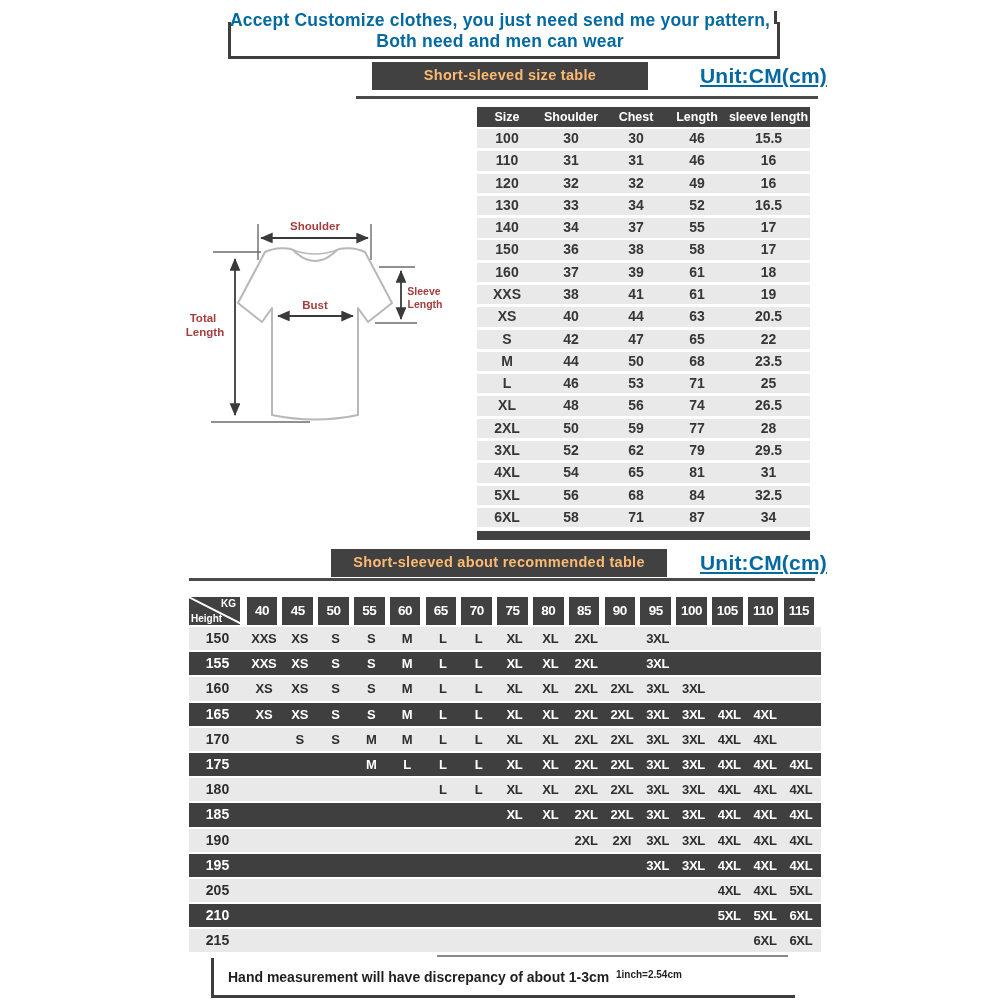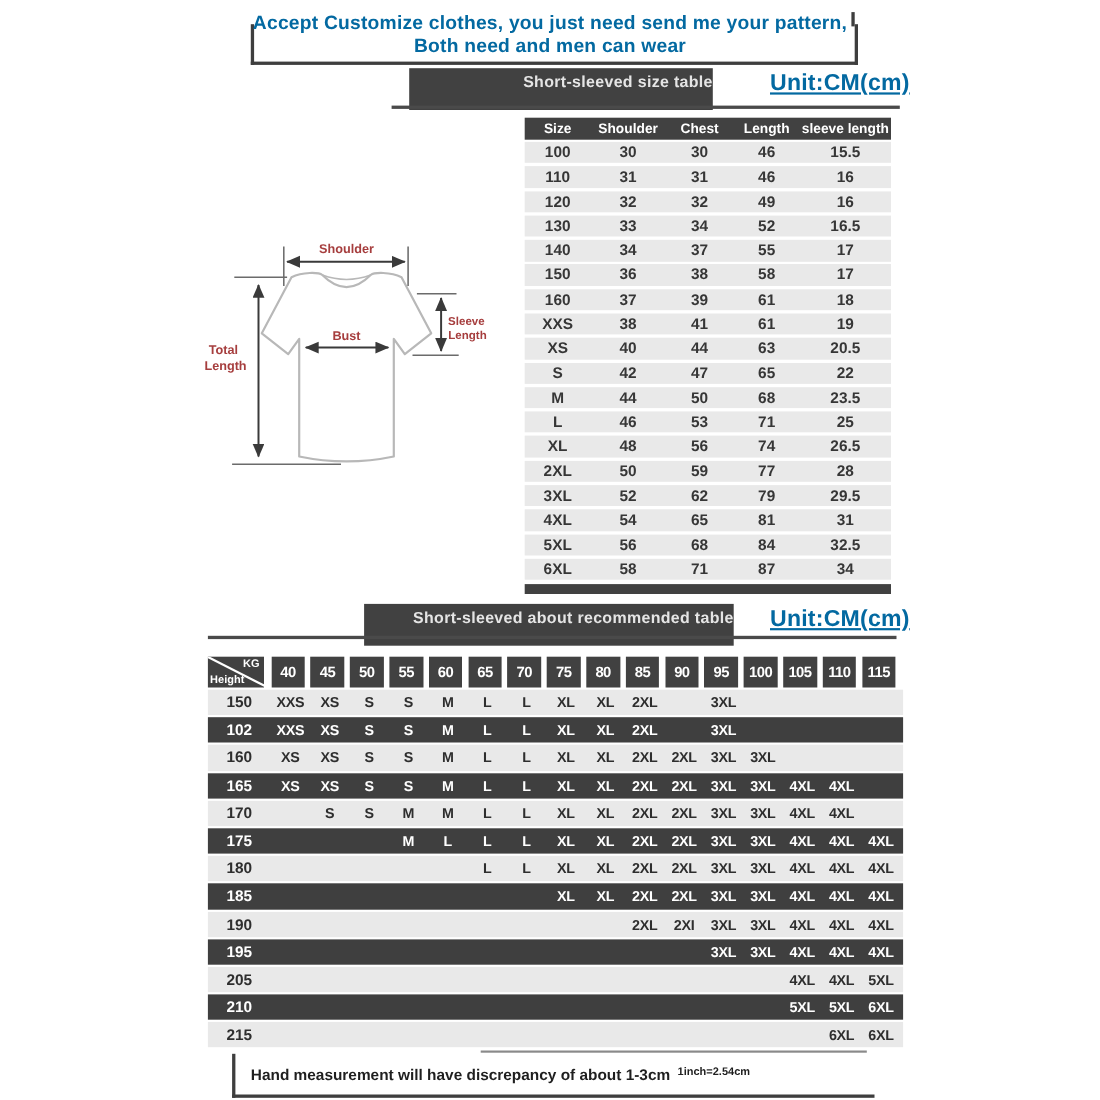--- a/index.html
+++ b/index.html
@@ -8,22 +8,22 @@
 
   
   .title-line{position:absolute;left:195px;width:610px;text-align:center;
               font-size:17.5px;font-weight:bold;color:#0369a1;letter-spacing:0.2px;}
   .bracket-top{position:absolute;left:228px;top:22px;width:546px;height:34px;
                border-left:3px solid #3e3e3e;border-right:3px solid #3e3e3e;
                border-bottom:3px solid #3e3e3e;}
   .bracket-top-ext{position:absolute;left:774px;top:11px;width:3px;height:13px;background:#3e3e3e;}
 
   
-  .sec-box{position:absolute;height:38px;line-height:27px;background:#414141;color:#e5e5e5;
-           text-align:right;font-weight:bold;font-size:14.5px;letter-spacing:0.3px;}
+  .sec-box{position:absolute;height:28px;line-height:27px;background:#414141;color:#fdba74;
+           text-align:center;font-weight:bold;font-size:14.5px;letter-spacing:0.3px;}
   .unit{position:absolute;font-weight:bold;font-size:21px;color:#0369a1;letter-spacing:0.2px;text-decoration:underline;}
   .rule{position:absolute;height:3px;background:#4a4a4a;}
 
   
   .st-head{position:absolute;left:477px;top:107px;width:333px;height:20px;background:#414141;
            display:flex;color:#fff;font-weight:bold;font-size:12.5px;line-height:20px;}
   .st-rows{position:absolute;left:477px;top:129px;width:333px;}
   .st-row{display:flex;height:19.4px;line-height:19.4px;margin-bottom:2.9px;background:#e9e9e9;
           font-weight:bold;font-size:14px;color:#363636;}
   .stc{text-align:center;}
@@ -317,21 +317,21 @@
         <span class="rt-c">XL</span>
         <span class="rt-c">2XL</span>
         <span class="rt-c"></span>
         <span class="rt-c">3XL</span>
         <span class="rt-c"></span>
         <span class="rt-c"></span>
         <span class="rt-c"></span>
         <span class="rt-c"></span>
       </div>
       <div class="rt-row dark">
-        <span class="rt-h">102</span>
+        <span class="rt-h">155</span>
         <span class="rt-c">XXS</span>
         <span class="rt-c">XS</span>
         <span class="rt-c">S</span>
         <span class="rt-c">S</span>
         <span class="rt-c">M</span>
         <span class="rt-c">L</span>
         <span class="rt-c">L</span>
         <span class="rt-c">XL</span>
         <span class="rt-c">XL</span>
         <span class="rt-c">2XL</span>

